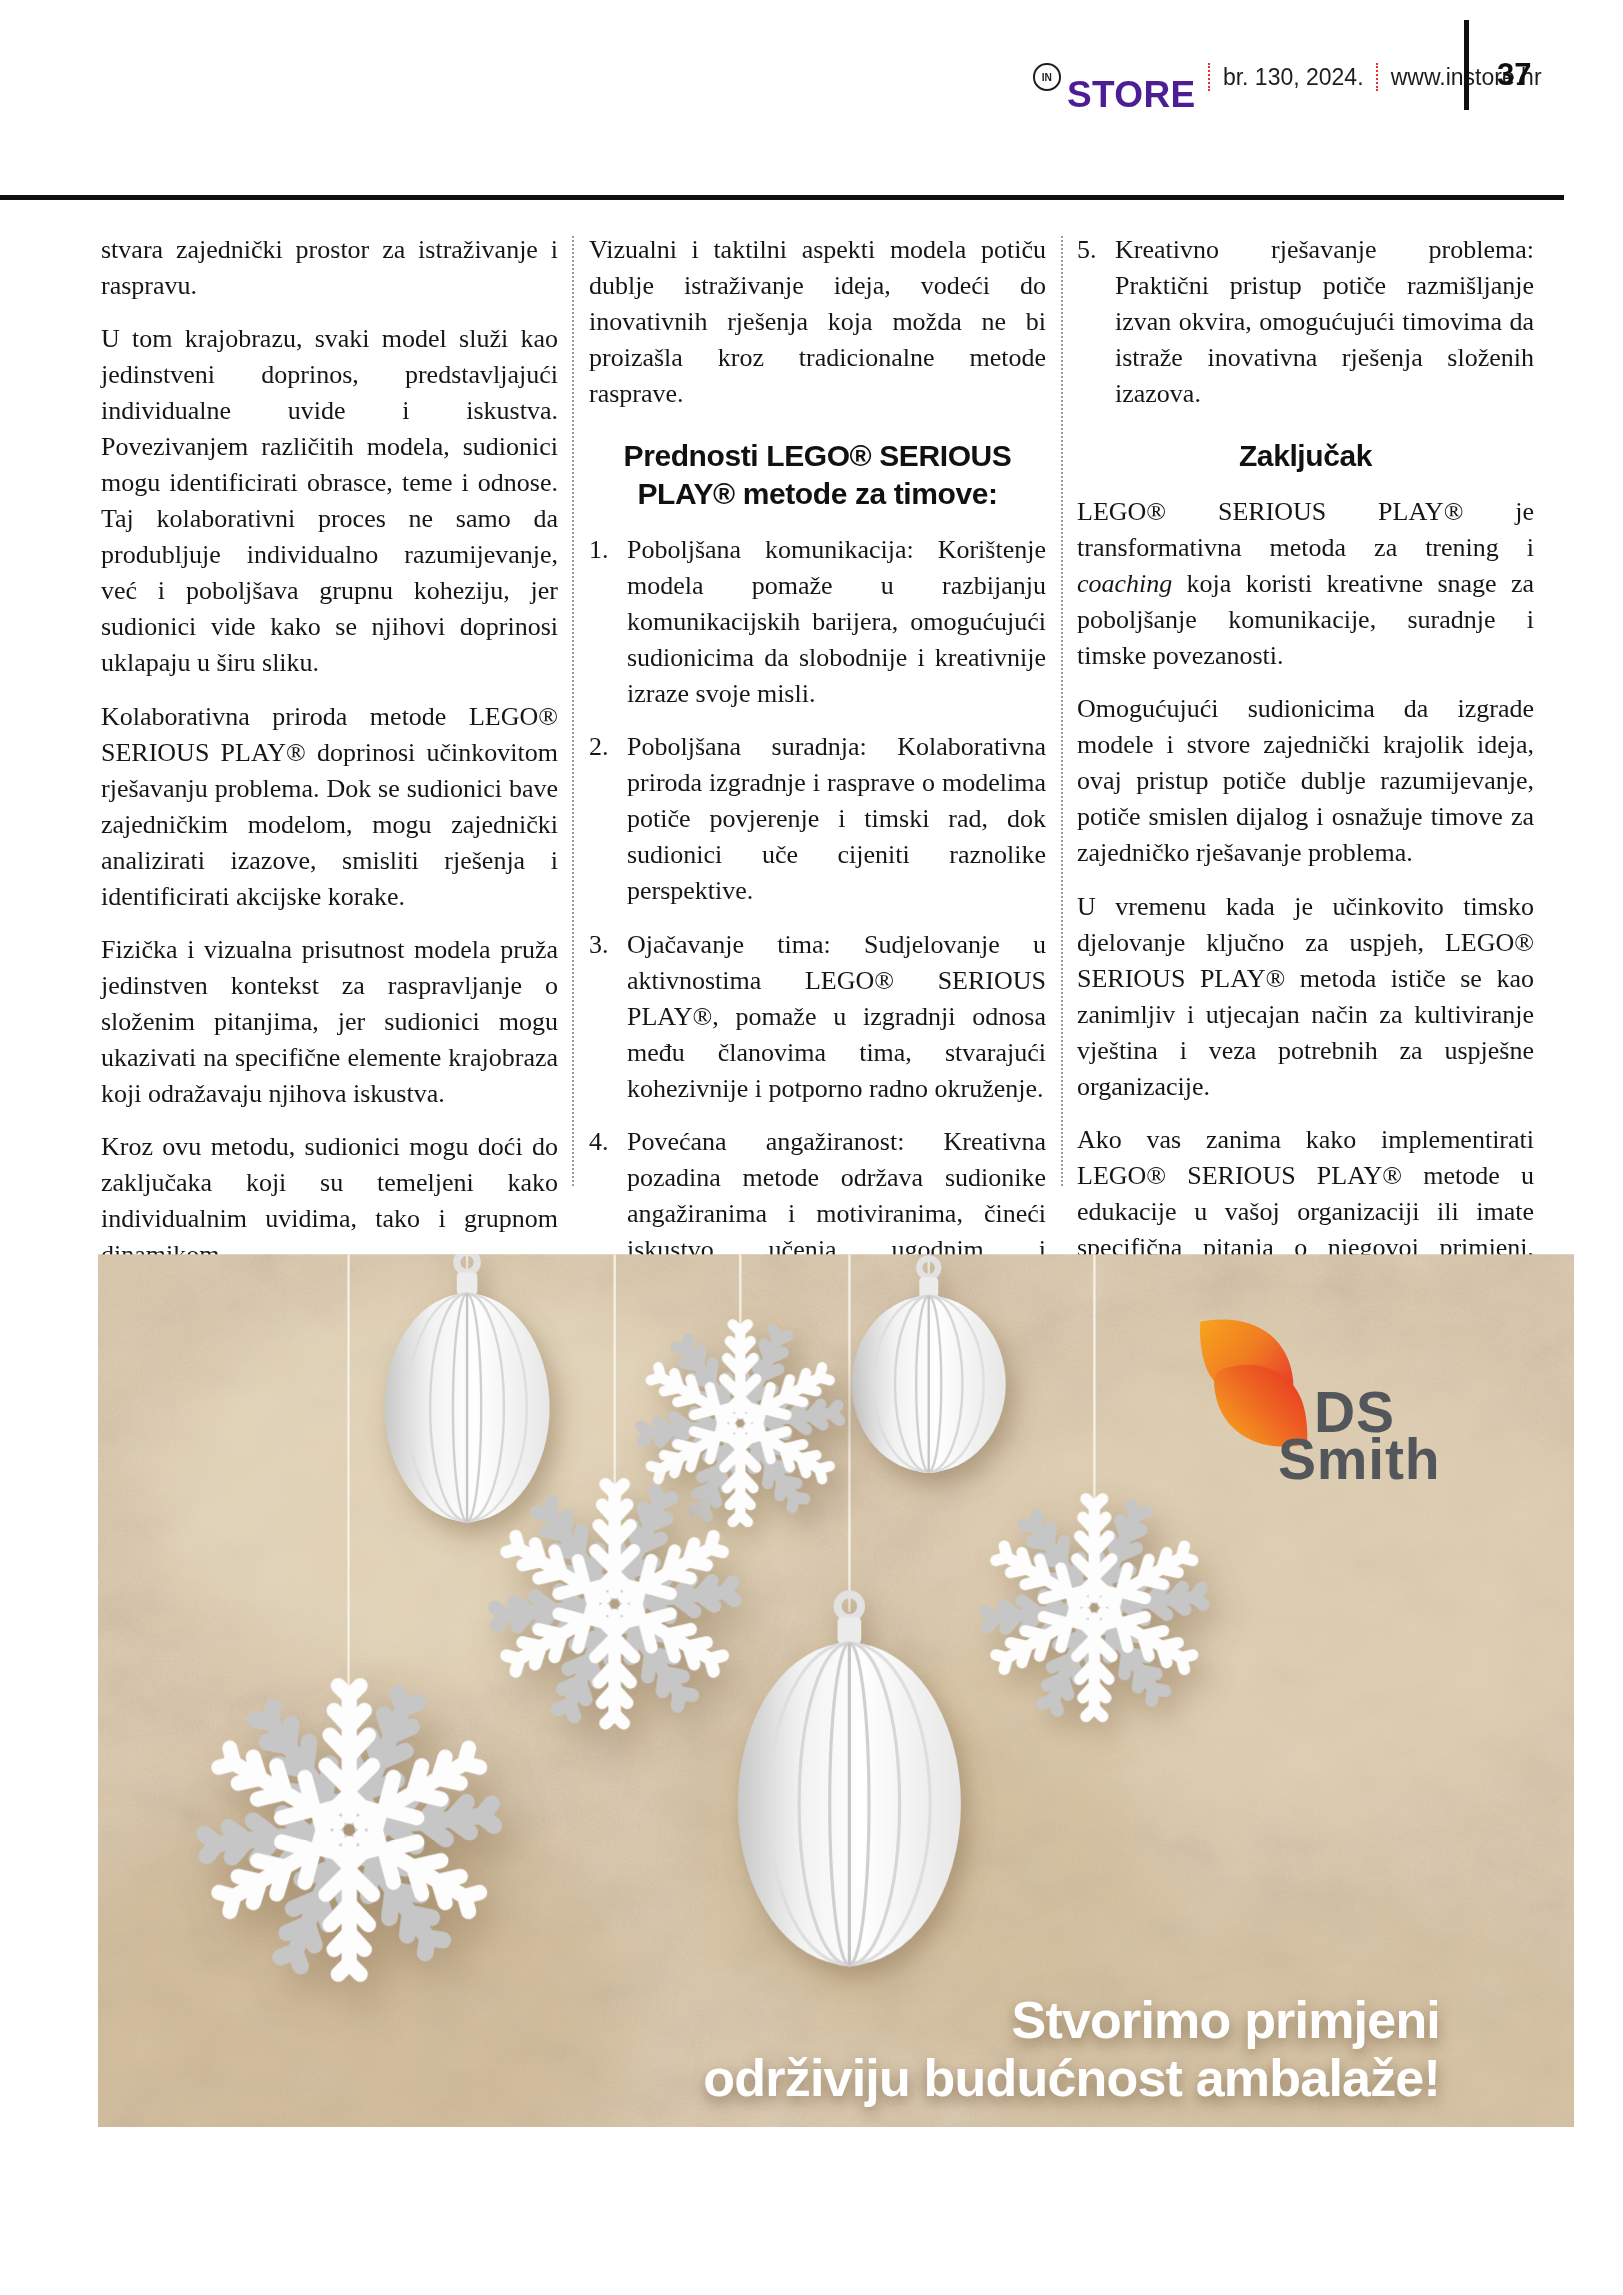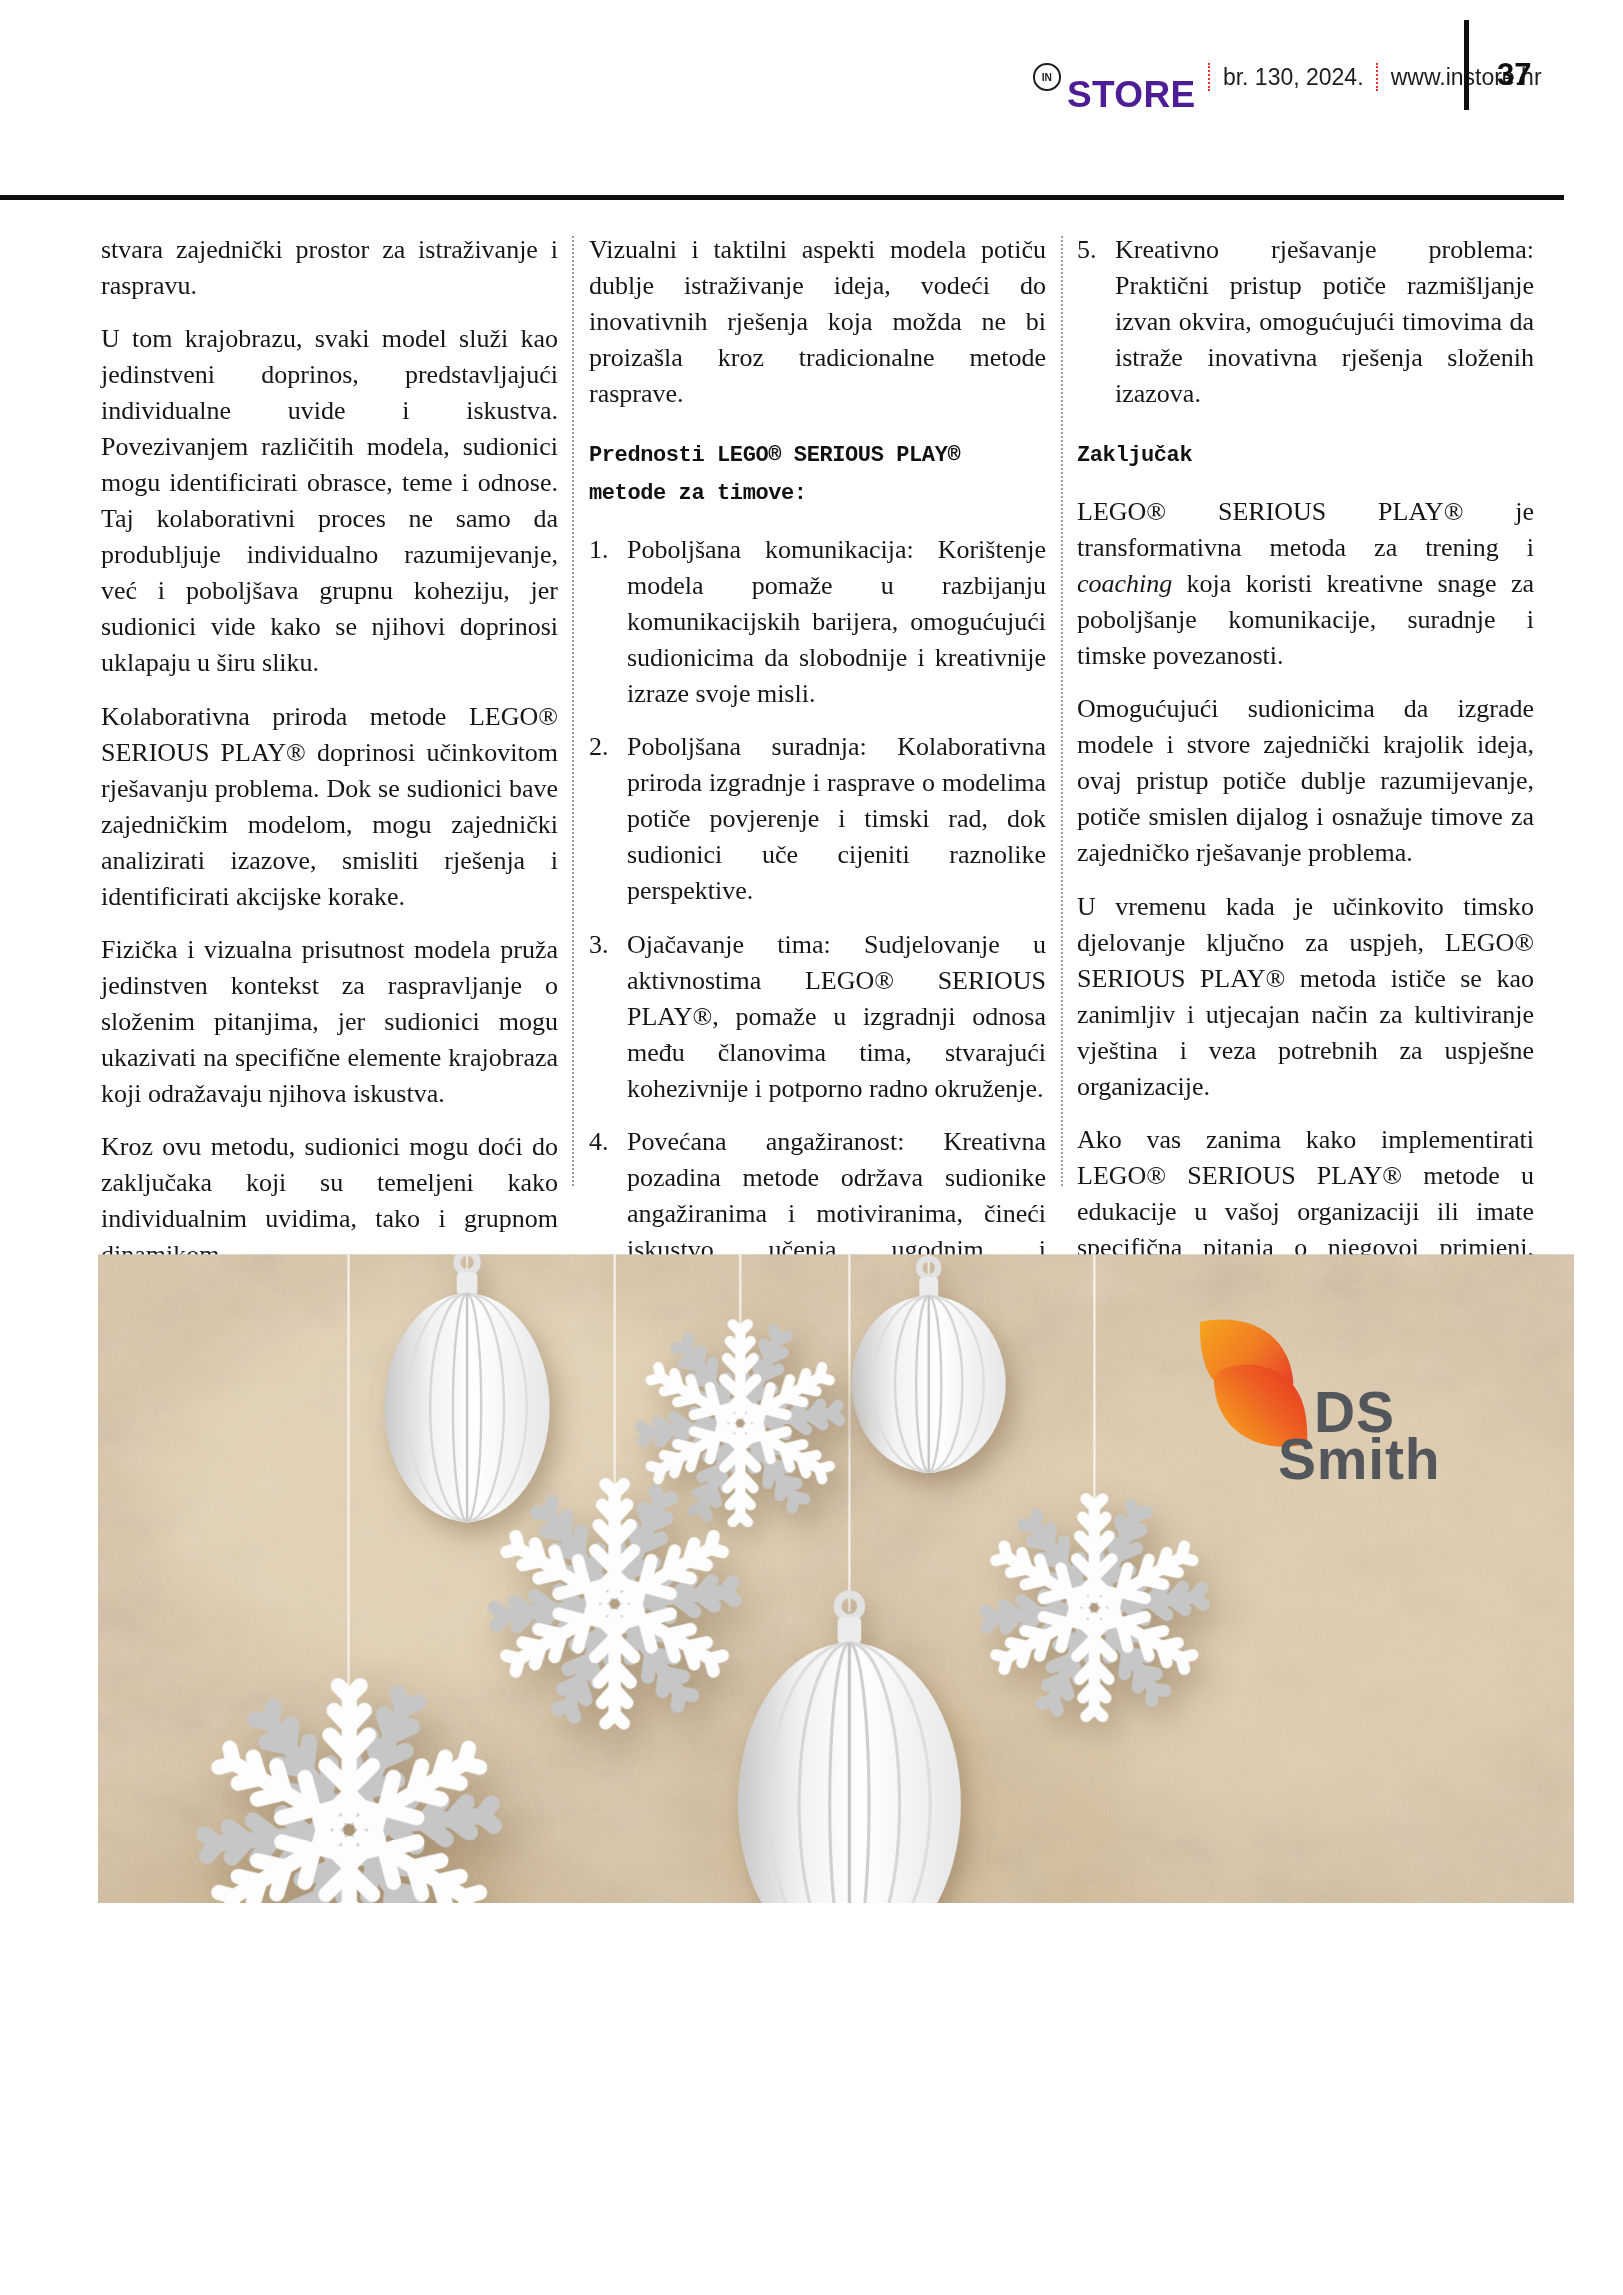--- a/index.html
+++ b/index.html
@@ -1,16 +1,16 @@
 <!DOCTYPE html>
 <html style="font-size:12.6px"><head>
 <meta charset="utf-8">
 <style>
   html,body{margin:0;padding:0;background:#ffffff;}
-  .page{position:relative;width:1623px;height:1903px;background:#ffffff;overflow:hidden;
+  .page{position:relative;width:1623px;height:2127px;background:#ffffff;overflow:hidden;
         font-family:"Liberation Serif",serif;color:#1a1a1a;}
 
   
   .masthead{position:absolute;left:1033px;top:55px;height:44px;display:flex;align-items:center;
             font-family:"Liberation Sans",sans-serif;}
   .logo-circle{width:23.6px;height:23.6px;border:2.4px solid #1d1d1b;border-radius:50%;
                display:flex;align-items:center;justify-content:center;
                font-size:10.2px;font-weight:700;color:#1d1d1b;margin-right:6.3px;}
   .logo-word{font-size:37px;font-weight:800;color:#4c1d95;letter-spacing:0.4px;margin-top:35px;}
   .red-dots{width:0;height:28px;border-left:2.4px dotted #e8312a;margin:0 12.6px;}
@@ -18,22 +18,22 @@
   .rule-v{position:absolute;left:1464px;top:20.4px;width:4.7px;height:90px;background:#0f0f0f;}
   .pageno{position:absolute;left:1497px;top:57px;width:55px;font-family:"Liberation Sans",sans-serif;
           font-size:31px;font-weight:800;color:#0f0f0f;}
   .rule-h{position:absolute;left:0;top:195px;width:1564px;height:4.7px;background:#0f0f0f;}
 
   
   .col{position:absolute;top:232px;width:457px;text-align:justify;
        font-size:26px;line-height:36px;color:#161616;}
   .col-1{left:101px;} .col-2{left:589px;} .col-3{left:1077px;}
   .col p{margin:0 0 17.3px 0;}
-  .col h2{font-family:Liberation Mono, monospace;font-weight:700;font-size:22px;line-height:38px;
-          margin:25px 0 19px 0;text-align:left;color:#111;letter-spacing:-0.4px;}
+  .col h2{font-family:Liberation Sans, sans-serif;font-weight:700;font-size:30px;line-height:38px;
+          margin:25px 0 19px 0;text-align:center;color:#111;letter-spacing:-0.4px;}
   .li{position:relative;padding-left:38px;margin:0 0 17.3px 0;}
   .li .num{position:absolute;left:0;top:0;}
   .em{font-style:italic;}
   .divider{position:absolute;top:236px;height:950px;width:0;border-left:2.4px dotted #9a9a9a;}
   .div-1{left:572px;} .div-2{left:1061px;}
   .endmark{position:absolute;right:0;bottom:6.3px;width:18px;height:18px;background:#e52620;}
 
   
   .ad{position:absolute;left:98px;top:1254px;width:1476px;height:1008px;overflow:hidden;}
   .ad svg.bg{position:absolute;left:0;top:0;}

